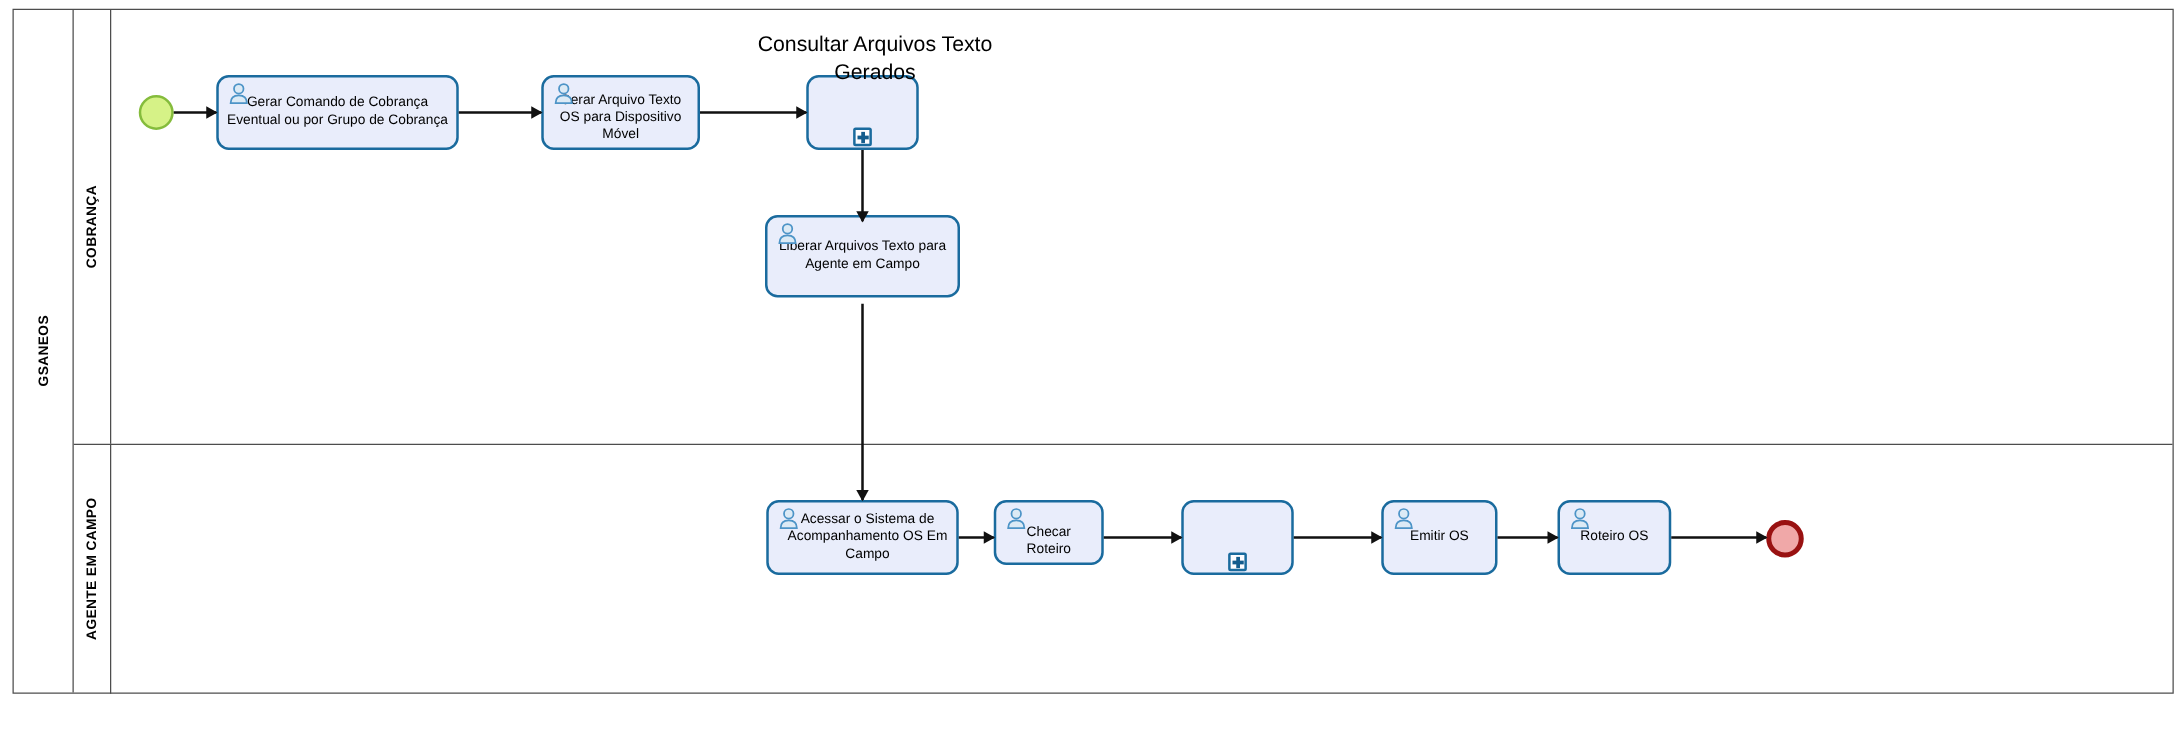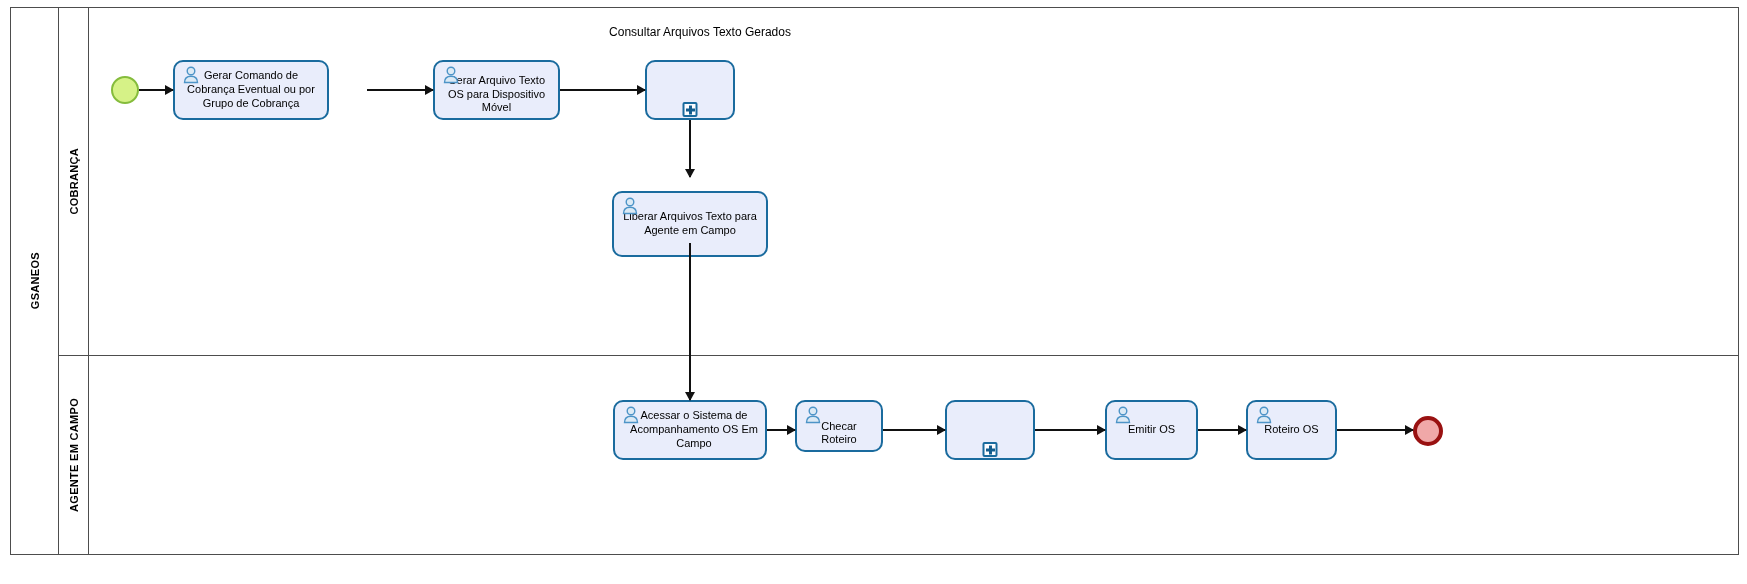--- a/index.html
+++ b/index.html
@@ -33,21 +33,21 @@
   .subprocess{position:absolute;background:var(--task-fill);border:2px solid var(--task-border);border-radius:10px;box-sizing:border-box;}
   .plus-box{position:absolute;left:50%;bottom:1px;transform:translateX(-50%);width:15px;height:15px;border:2px solid var(--task-border);background:#fdfdff;box-sizing:border-box;border-radius:2px;}
   .plus-box::before{content:"";position:absolute;left:50%;top:50%;width:9px;height:3px;transform:translate(-50%,-50%);background:#135c8d;}
   .plus-box::after{content:"";position:absolute;left:50%;top:50%;width:3px;height:9px;transform:translate(-50%,-50%);background:#135c8d;}
 
   .event{position:absolute;border-radius:50%;box-sizing:content-box;}
   .start-event{left:111px;top:76px;width:24px;height:24px;border:2px solid var(--start-border);background:var(--start-fill);}
   .end-event{left:1413px;top:416px;width:22px;height:22px;border:4px solid var(--end-border);background:var(--end-fill);}
 
   
-  .anno{position:absolute;font-size:12px;text-align:center;line-height:1.3;}
+  .anno{position:absolute;font-size:17px;text-align:center;line-height:1.3;}
 
   
   .flow{position:absolute;background:var(--flow-color);}
   .flow-h{height:2px;}
   .flow-h::after{content:"";position:absolute;right:-1px;top:50%;transform:translateY(-50%);border-top:5px solid transparent;border-bottom:5px solid transparent;border-left:9px solid var(--flow-color);}
   .flow-v{width:2px;}
   .flow-v::after{content:"";position:absolute;bottom:-1px;left:50%;transform:translateX(-50%);border-left:5px solid transparent;border-right:5px solid transparent;border-top:9px solid var(--flow-color);}
 </style>
 </head>
 <body>
@@ -72,40 +72,40 @@
     </div>
     <div class="lane-title-cell lane-title-2">
       <span class="vlabel">AGENTE EM CAMPO</span>
     </div>
     <div class="lane-divider"></div>
   </div>
 
   <div class="event start-event"></div>
   <div class="event end-event"></div>
 
-  <div class="task" style="left:173px;top:60px;width:156px;height:60px;">
+  <div class="task" style="left:173px;top:60px;width:194px;height:60px;">
     <span class="icon"><svg width="20" height="18" viewBox="0 0 20 18">
           <use href="#person"></use>
         </svg></span>
     <span>Gerar Comando de Cobrança Eventual ou por Grupo de Cobrança</span>
   </div>
 
   <div class="task" style="left:433px;top:60px;width:127px;height:60px;align-items:flex-end;">
     <span class="icon"><svg width="20" height="18" viewBox="0 0 20 18">
           <use href="#person"></use>
         </svg></span>
     <span>Gerar Arquivo Texto OS para Dispositivo Móvel</span>
   </div>
 
   <div class="subprocess" style="left:645px;top:60px;width:90px;height:60px;">
     <span class="plus-box"></span>
   </div>
   <div class="anno" style="left:590px;top:25px;width:220px;">Consultar Arquivos Texto Gerados</div>
 
-  <div class="task" style="left:612px;top:191px;width:156px;height:66px;">
+  <div class="task" style="left:612px;top:172px;width:156px;height:66px;">
     <span class="icon"><svg width="20" height="18" viewBox="0 0 20 18">
           <use href="#person"></use>
         </svg></span>
     <span>Liberar Arquivos Texto para Agente em Campo</span>
   </div>
 
   <div class="task" style="left:613px;top:400px;width:154px;height:60px;padding-left:14px;">
     <span class="icon"><svg width="20" height="18" viewBox="0 0 20 18">
           <use href="#person"></use>
         </svg></span>

